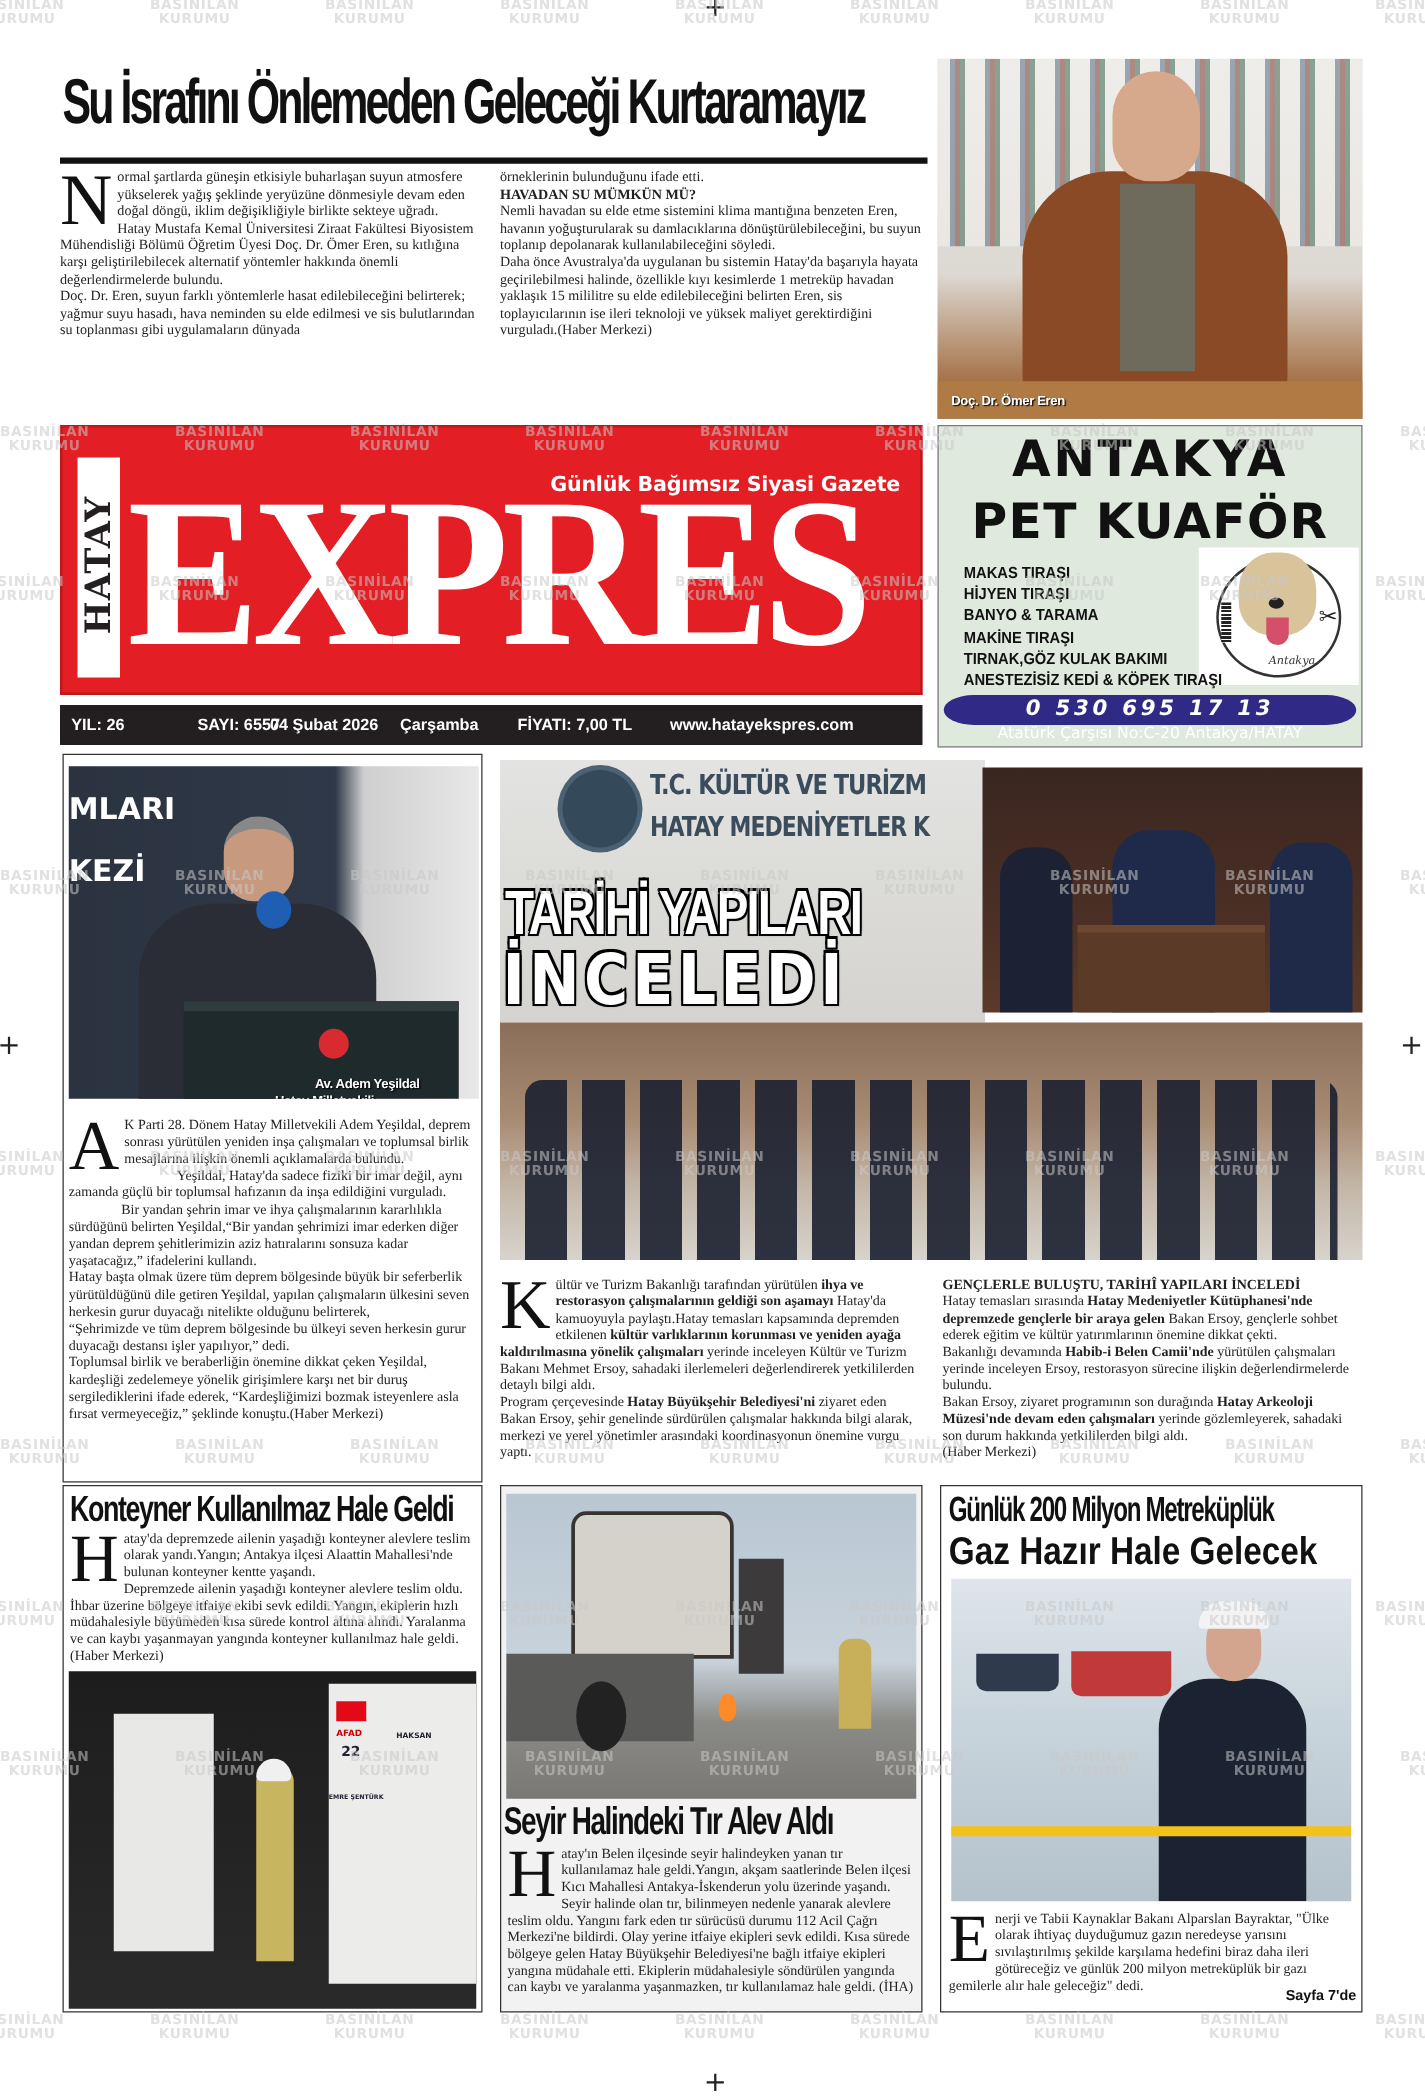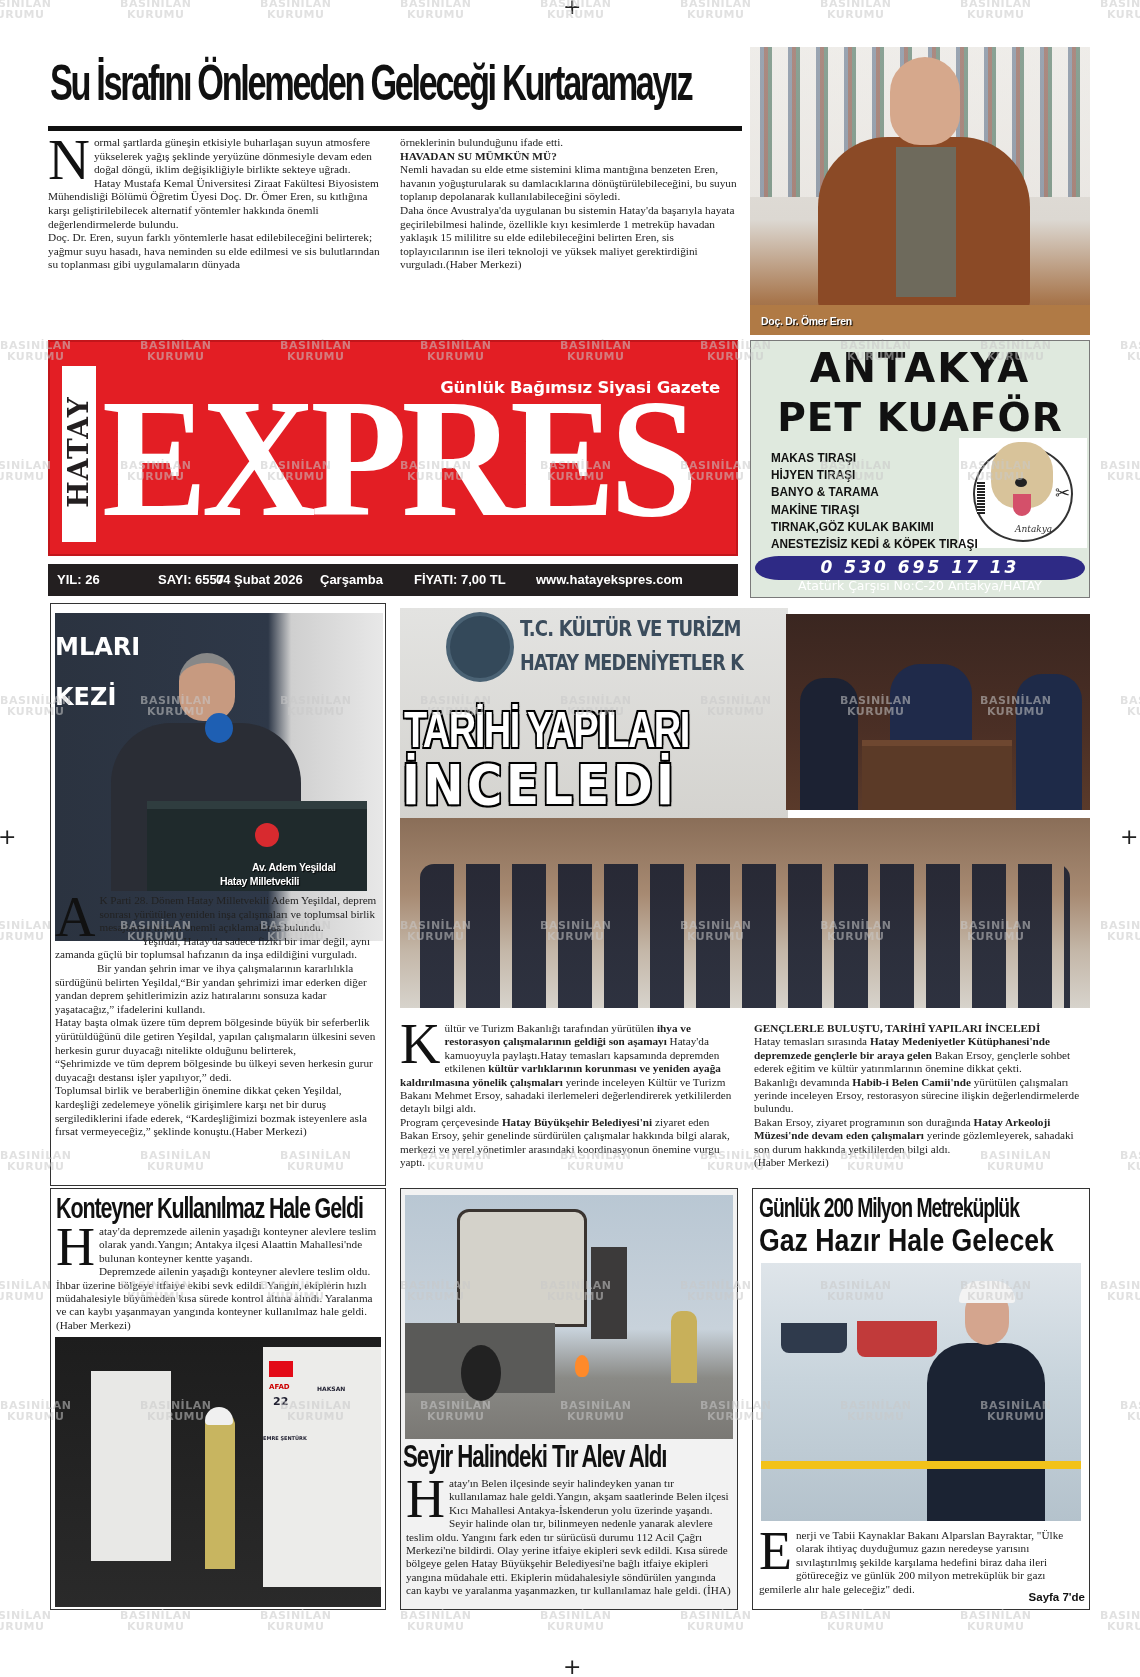--- a/index.html
+++ b/index.html
@@ -92,21 +92,21 @@
     <div>TIRNAK,GÖZ KULAK BAKIMI</div>
     <div>ANESTEZİSİZ KEDİ &amp; KÖPEK TIRAŞI</div>
   </div>
   <div style="position:absolute;left:4px;top:215px;width:330px;height:24px;background:#2e2a85;border-radius:40px / 20px;color:#fff;text-align:center;">
     <div style="font-family:'DejaVu Sans',sans-serif;font-weight:bold;font-style:italic;font-size:17px;line-height:19px;letter-spacing:3px;padding-top:2px;">0 530 695 17 13</div>
     <div style="font-family:'DejaVu Sans',sans-serif;font-size:12.5px;line-height:17px;">Atatürk Çarşısı No:C-20 Antakya/HATAY</div>
   </div>
 </div>
 
 <div class="boxed" style="left:50px;top:603px;width:336px;height:583px;">
-  <div class="photo" style="left:4px;top:9px;width:328px;height:328px;background:linear-gradient(90deg,#2b3340 0%,#2e3848 65%,#cfcfcf 72%,#e8e8e8 100%);">
+  <div class="photo" style="left:4px;top:9px;width:328px;height:266px;background:linear-gradient(90deg,#2b3340 0%,#2e3848 65%,#cfcfcf 72%,#e8e8e8 100%);">
     <div style="position:absolute;left:0;top:20px;color:#fff;font-family:'DejaVu Sans',sans-serif;font-weight:bold;font-size:24px;">MLARI</div>
     <div style="position:absolute;left:0;top:70px;color:#fff;font-family:'DejaVu Sans',sans-serif;font-weight:bold;font-size:24px;">KEZİ</div>
     <div style="position:absolute;left:124px;top:40px;width:56px;height:68px;background:#c79a80;border-radius:28px 28px 24px 24px;border-top:10px solid #888;"></div>
     <div style="position:absolute;left:56px;top:110px;width:190px;height:168px;background:#2a2d35;border-radius:60px 60px 0 0;"></div>
     <div style="position:absolute;left:150px;top:100px;width:28px;height:30px;background:#1e5fb3;border-radius:50%;"></div>
     <div style="position:absolute;left:92px;top:188px;width:220px;height:90px;background:#1f2a2c;border-top:8px solid #2f3d3f;"></div>
     <div style="position:absolute;left:200px;top:210px;width:24px;height:24px;background:#d82a2f;border-radius:50%;"></div>
     <div class="caption-photo" style="left:165px;top:248px;margin-left:32px;">Av. Adem Yeşildal</div>
     <div class="caption-photo" style="left:165px;top:262px;">Hatay Milletvekili</div>
   </div>

